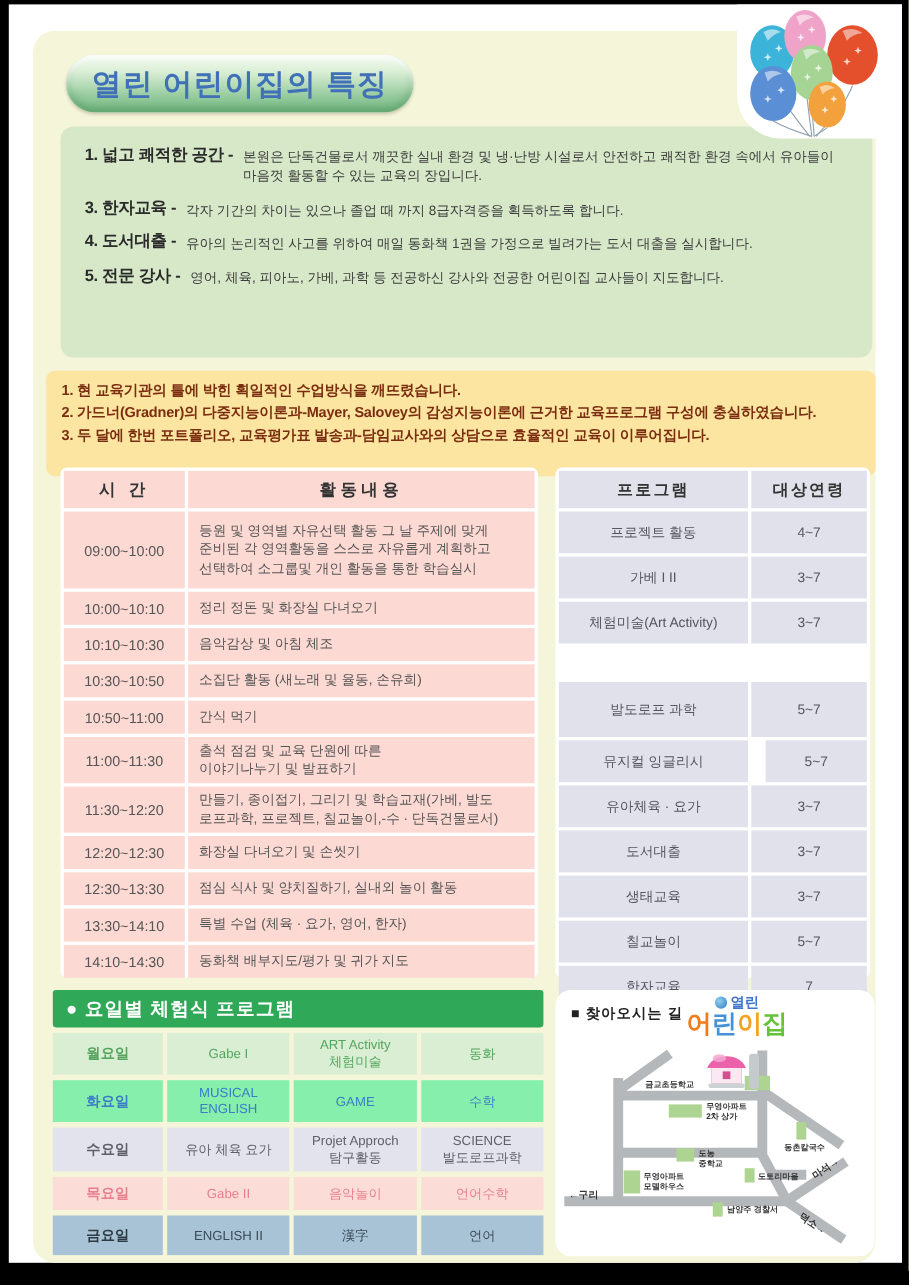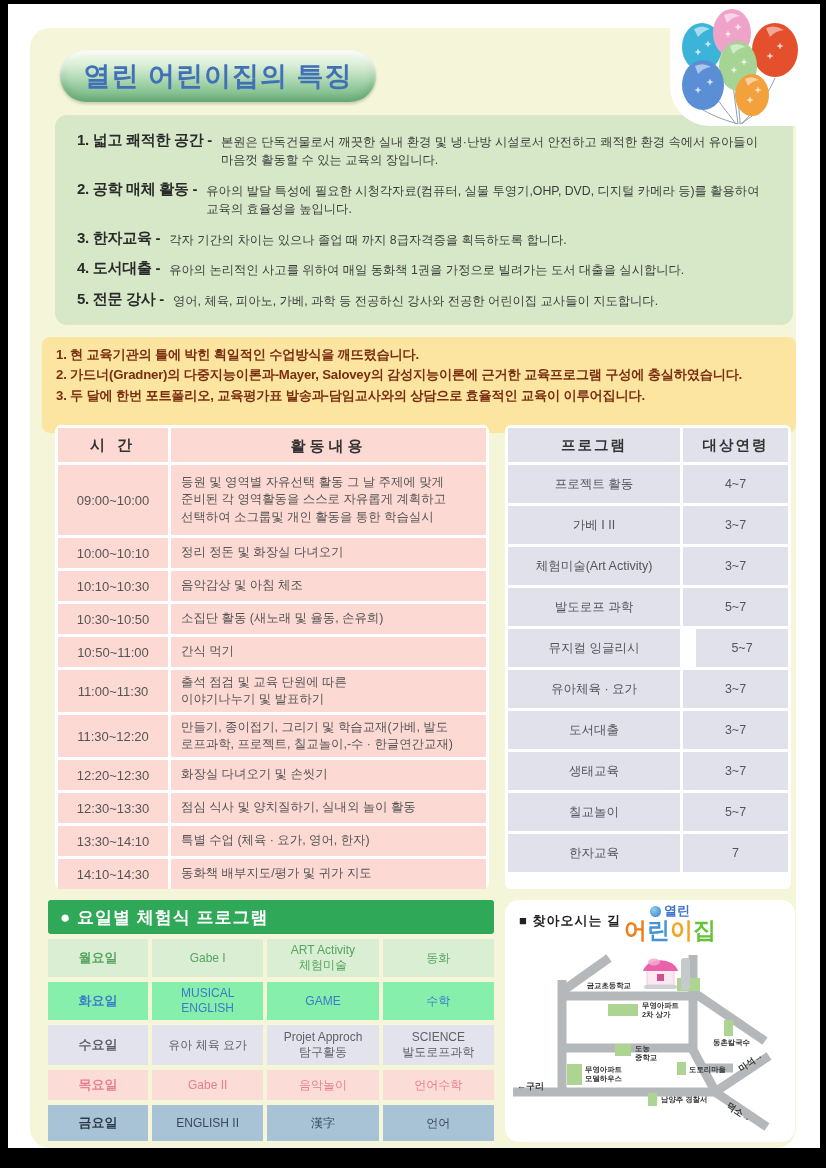--- a/index.html
+++ b/index.html
@@ -92,25 +92,20 @@
 
     <div class="title-pill">열린 어린이집의 특징</div>
 
     <div class="green-box">
       <div class="fitem">
         <span class="fhead">1. 넓고 쾌적한 공간 -</span>
         <span class="fdesc">본원은 단독건물로서 깨끗한 실내 환경 및 냉·난방 시설로서 안전하고 쾌적한 환경 속에서 유아들이
 마음껏 활동할 수 있는 교육의 장입니다.</span>
       </div>
       <div class="fitem">
-        <span class="fhead">2. 공학 매체 활동 -</span>
-        <span class="fdesc">유아의 발달 특성에 필요한 시청각자료(컴퓨터, 실물 투영기,OHP, DVD, 디지털 카메라 등)를 활용하여
-교육의 효율성을 높입니다.</span>
-      </div>
-      <div class="fitem">
         <span class="fhead">3. 한자교육 -</span>
         <span class="fdesc">각자 기간의 차이는 있으나 졸업 때 까지 8급자격증을 획득하도록 합니다.</span>
       </div>
       <div class="fitem">
         <span class="fhead">4. 도서대출 -</span>
         <span class="fdesc">유아의 논리적인 사고를 위하여 매일 동화책 1권을 가정으로 빌려가는 도서 대출을 실시합니다.</span>
       </div>
       <div class="fitem" style="margin-bottom:2px;">
         <span class="fhead">5. 전문 강사 -</span>
         <span class="fdesc">영어, 체육, 피아노, 가베, 과학 등 전공하신 강사와 전공한 어린이집 교사들이 지도합니다.</span>
@@ -151,21 +146,21 @@
         <div class="scell sact">간식 먹기</div>
       </div>
       <div class="srow" style="height:42px;">
         <div class="scell stime">11:00~11:30</div>
         <div class="scell sact">출석 점검 및 교육 단원에 따른
 이야기나누기 및 발표하기</div>
       </div>
       <div class="srow" style="height:42px;">
         <div class="scell stime">11:30~12:20</div>
         <div class="scell sact">만들기, 종이접기, 그리기 및 학습교재(가베, 발도
-로프과학, 프로젝트, 칠교놀이,-수 · 한글연간교재)</div>
+로프과학, 프로젝트, 칠교놀이,-수 · 단독건물로서)</div>
       </div>
       <div class="srow" style="height:30px;">
         <div class="scell stime">12:20~12:30</div>
         <div class="scell sact">화장실 다녀오기 및 손씻기</div>
       </div>
       <div class="srow" style="height:30px;">
         <div class="scell stime">12:30~13:30</div>
         <div class="scell sact">점심 식사 및 양치질하기, 실내외 놀이 활동</div>
       </div>
       <div class="srow" style="height:30px;">
@@ -188,21 +183,21 @@
         <div class="pcell page-col">4~7</div>
       </div>
       <div class="prow" style="height:38px;">
         <div class="pcell pname">가베 I II</div>
         <div class="pcell page-col">3~7</div>
       </div>
       <div class="prow" style="height:38px;">
         <div class="pcell pname">체험미술(Art Activity)</div>
         <div class="pcell page-col">3~7</div>
       </div>
-      <div class="prow" style="height:38px;">
+      <div class="prow" style="height:50px;margin-top:32px;">
         <div class="pcell pname">발도로프 과학</div>
         <div class="pcell page-col">5~7</div>
       </div>
       <div class="prow" style="height:38px;gap:16px;">
         <div class="pcell pname">뮤지컬 잉글리시</div>
         <div class="pcell page-col">5~7</div>
       </div>
       <div class="prow" style="height:38px;">
         <div class="pcell pname">유아체육 · 요가</div>
         <div class="pcell page-col">3~7</div>

